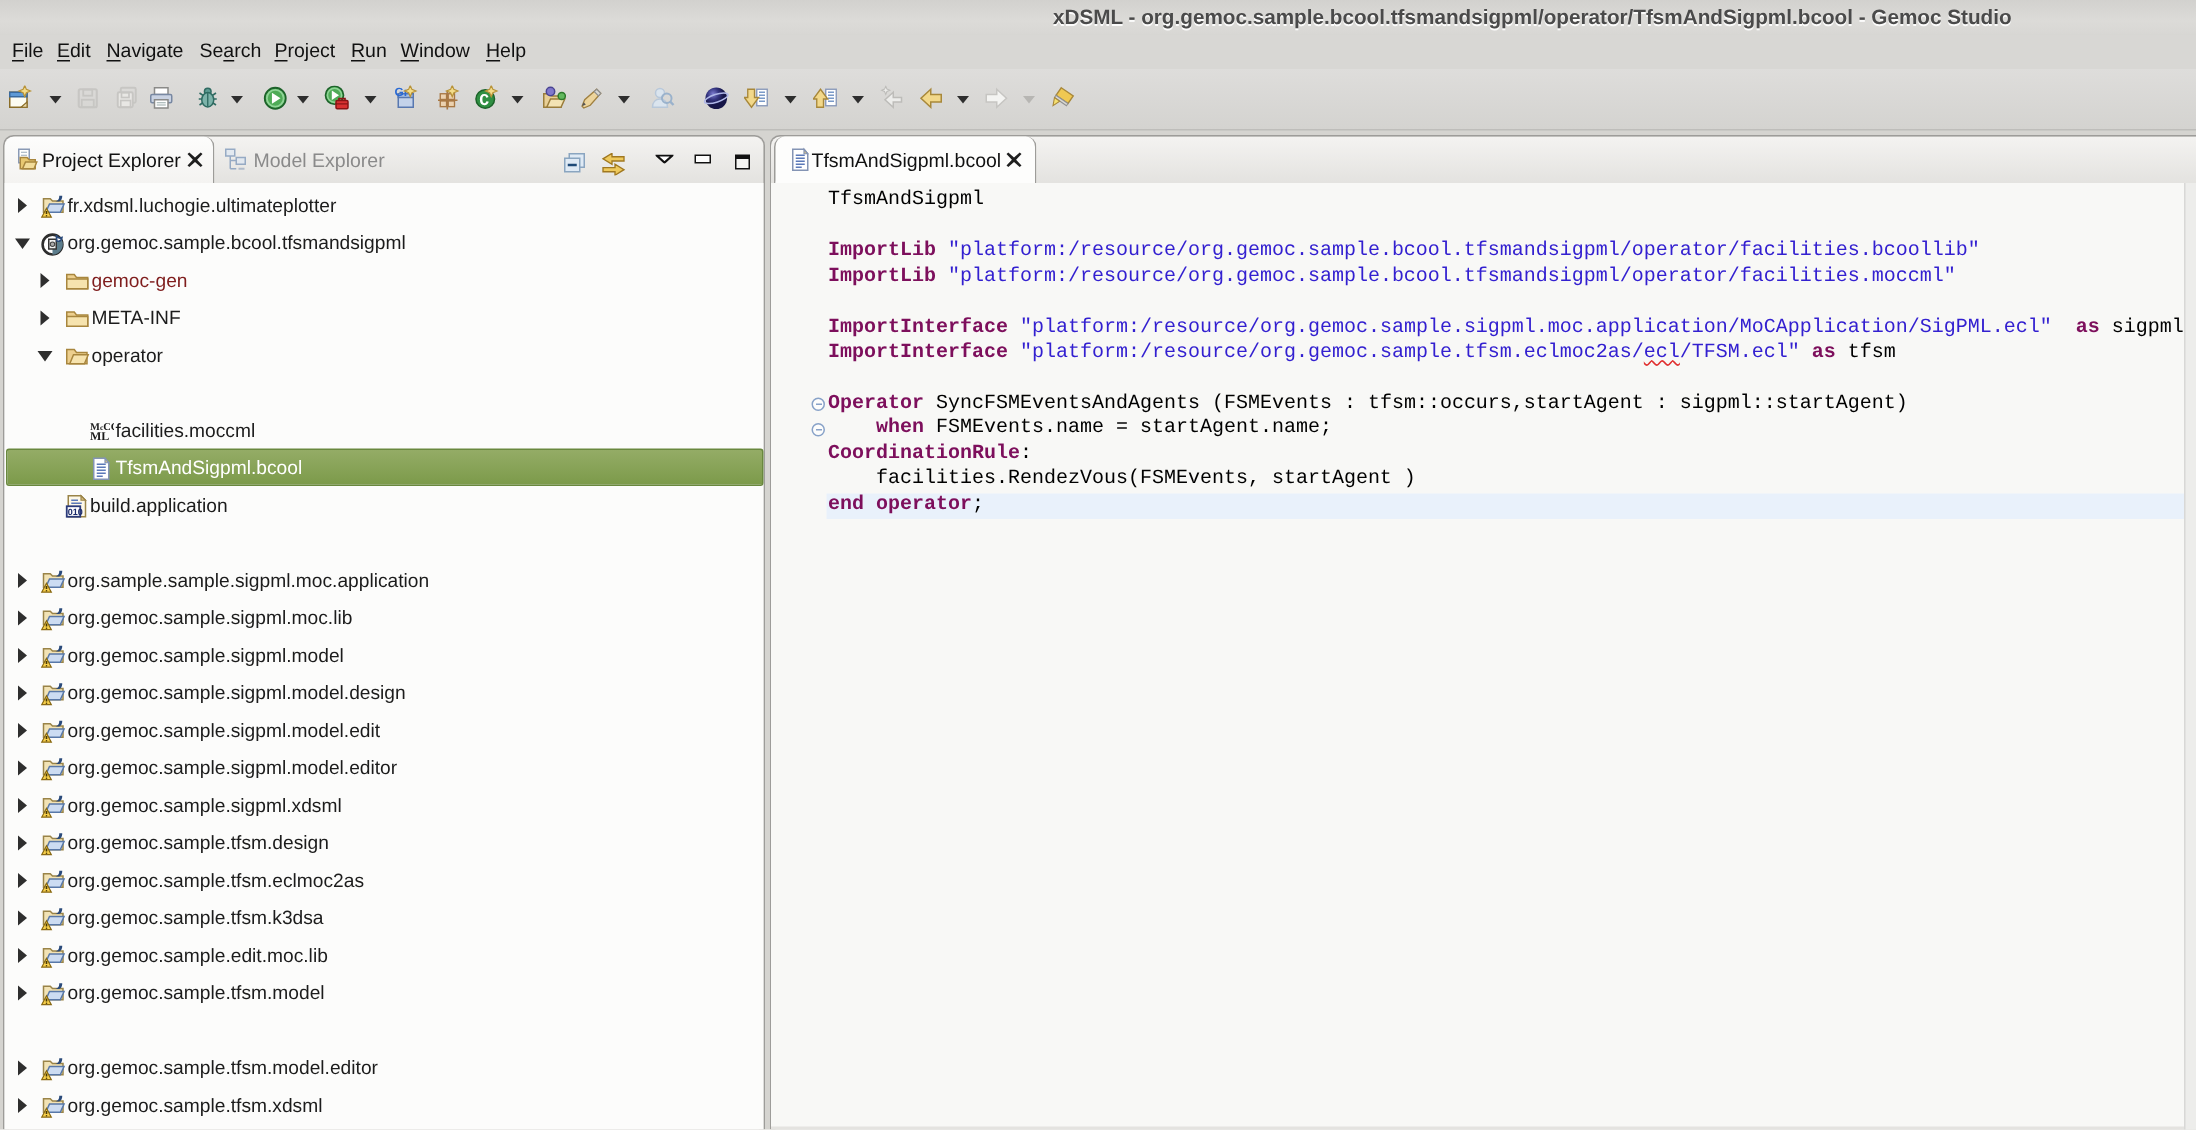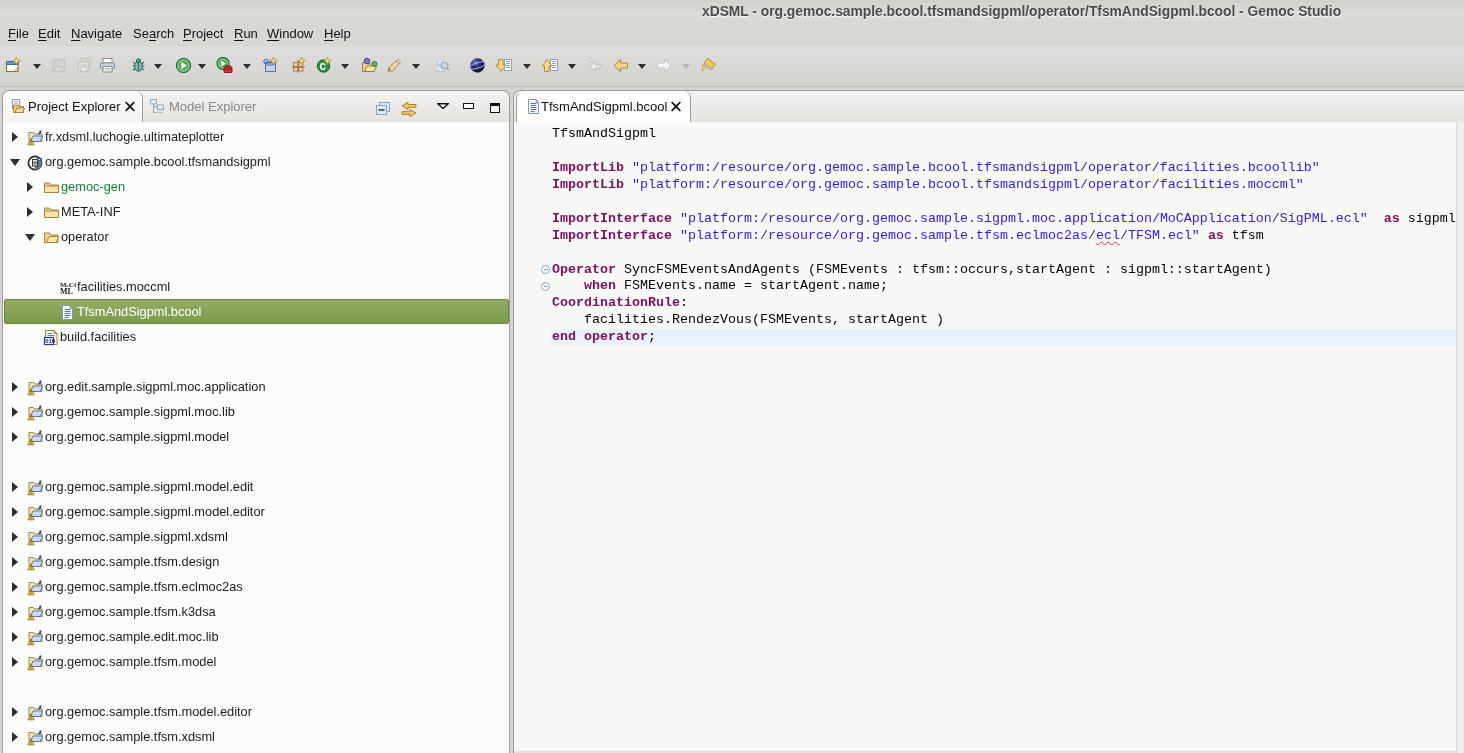--- a/index.html
+++ b/index.html
@@ -316,21 +316,21 @@
 <span class="lbl" style="left:42px;color:#1c1c1c">org.gemoc.sample.bcool.tfsmandsigpml</span>
 </div>
 <div class="trow" style="top:52.5px">
 <span class="arr-r" style="left:24px"></span>
 <span class="ticon" style="left:40px">
           <svg width="17" height="17" viewBox="0 0 17 17">
 <path d="M1.5 13.5v-9.5h5l1.5 2h7.5v7.5z" fill="#edcf8e" stroke="#a8863e"></path>
 <path d="M1.5 7h14v6.5H1.5z" fill="#f6e3ae" stroke="#a8863e"></path>
           </svg>
         </span>
-<span class="lbl" style="left:58px;color:#15803d">gemoc-gen</span>
+<span class="lbl" style="left:58px;color:#7f1d1d">gemoc-gen</span>
 </div>
 <div class="trow" style="top:77.5px">
 <span class="arr-r" style="left:24px"></span>
 <span class="ticon" style="left:40px">
           <svg width="17" height="17" viewBox="0 0 17 17">
 <path d="M1.5 13.5v-9.5h5l1.5 2h7.5v7.5z" fill="#edcf8e" stroke="#a8863e"></path>
 <path d="M1.5 7h14v6.5H1.5z" fill="#f6e3ae" stroke="#a8863e"></path>
           </svg>
         </span>
 <span class="lbl" style="left:58px;color:#1c1c1c">META-INF</span>
@@ -372,35 +372,35 @@
 <span class="ticon" style="left:40px">
           <svg width="17" height="17" viewBox="0 0 17 17">
 <path d="M2.5 1.5h8.5l3 3v11h-11.5z" fill="#fdf8e8" stroke="#9a8448"></path>
 <path d="M11 1.5l3 3H11z" fill="#d9c080" stroke="#9a8448" stroke-width=".8"></path>
 <line x1="4.5" y1="4.5" x2="9" y2="4.5" stroke="#5b79b8" stroke-width="1.1"></line>
 <line x1="4.5" y1="6.5" x2="11.5" y2="6.5" stroke="#5b79b8" stroke-width="1.1"></line>
 <rect x="1.5" y="8.5" width="9" height="7" fill="#fff" stroke="#2a3a7a" stroke-width="1.2"></rect>
 <text x="2.2" y="14.3" font-family="Liberation Sans" font-size="6" font-weight="bold" fill="#1a2a6a">010</text>
           </svg>
         </span>
-<span class="lbl" style="left:57px;color:#1c1c1c">build.facilities</span>
+<span class="lbl" style="left:57px;color:#1c1c1c">build.application</span>
 </div>
 <div class="trow" style="top:252.5px">
 <span class="arr-r" style="left:9px"></span>
 <span class="ticon" style="left:24px">
           <svg width="17" height="17" viewBox="0 0 17 17">
 <path d="M2 12.5V3.5h4.5L8 5h7v7.5z" fill="#f2e3b5" stroke="#9a8448"></path>
 <path d="M3.5 12.5L6 7h9.7l-2.5 5.5z" fill="#ccdcf2" stroke="#5878a8"></path>
 <path d="M12.5 1.5c0 2.5-1 3.5-2.5 3.5 2.5 1 4.5 0 4.5-3.5z" fill="#2a4a7a"></path>
 <path d="M.8 15.8L4 9.8l3.2 6z" fill="#f7cf4a" stroke="#8a6a14" stroke-width=".8"></path>
 <line x1="4" y1="11.6" x2="4" y2="13.6" stroke="#4a3a08" stroke-width="1.1"></line>
 <circle cx="4" cy="14.8" r=".55" fill="#4a3a08"></circle>
           </svg>
         </span>
-<span class="lbl" style="left:42px;color:#1c1c1c">org.edit.sample.sigpml.moc.application</span>
+<span class="lbl" style="left:42px;color:#1c1c1c">org.sample.sample.sigpml.moc.application</span>
 </div>
 <div class="trow" style="top:277.5px">
 <span class="arr-r" style="left:9px"></span>
 <span class="ticon" style="left:24px">
           <svg width="17" height="17" viewBox="0 0 17 17">
 <path d="M2 12.5V3.5h4.5L8 5h7v7.5z" fill="#f2e3b5" stroke="#9a8448"></path>
 <path d="M3.5 12.5L6 7h9.7l-2.5 5.5z" fill="#ccdcf2" stroke="#5878a8"></path>
 <path d="M12.5 1.5c0 2.5-1 3.5-2.5 3.5 2.5 1 4.5 0 4.5-3.5z" fill="#2a4a7a"></path>
 <path d="M.8 15.8L4 9.8l3.2 6z" fill="#f7cf4a" stroke="#8a6a14" stroke-width=".8"></path>
 <line x1="4" y1="11.6" x2="4" y2="13.6" stroke="#4a3a08" stroke-width="1.1"></line>
@@ -415,20 +415,34 @@
           <svg width="17" height="17" viewBox="0 0 17 17">
 <path d="M2 12.5V3.5h4.5L8 5h7v7.5z" fill="#f2e3b5" stroke="#9a8448"></path>
 <path d="M3.5 12.5L6 7h9.7l-2.5 5.5z" fill="#ccdcf2" stroke="#5878a8"></path>
 <path d="M12.5 1.5c0 2.5-1 3.5-2.5 3.5 2.5 1 4.5 0 4.5-3.5z" fill="#2a4a7a"></path>
 <path d="M.8 15.8L4 9.8l3.2 6z" fill="#f7cf4a" stroke="#8a6a14" stroke-width=".8"></path>
 <line x1="4" y1="11.6" x2="4" y2="13.6" stroke="#4a3a08" stroke-width="1.1"></line>
 <circle cx="4" cy="14.8" r=".55" fill="#4a3a08"></circle>
           </svg>
         </span>
 <span class="lbl" style="left:42px;color:#1c1c1c">org.gemoc.sample.sigpml.model</span>
+</div>
+<div class="trow" style="top:327.5px">
+<span class="arr-r" style="left:9px"></span>
+<span class="ticon" style="left:24px">
+          <svg width="17" height="17" viewBox="0 0 17 17">
+<path d="M2 12.5V3.5h4.5L8 5h7v7.5z" fill="#f2e3b5" stroke="#9a8448"></path>
+<path d="M3.5 12.5L6 7h9.7l-2.5 5.5z" fill="#ccdcf2" stroke="#5878a8"></path>
+<path d="M12.5 1.5c0 2.5-1 3.5-2.5 3.5 2.5 1 4.5 0 4.5-3.5z" fill="#2a4a7a"></path>
+<path d="M.8 15.8L4 9.8l3.2 6z" fill="#f7cf4a" stroke="#8a6a14" stroke-width=".8"></path>
+<line x1="4" y1="11.6" x2="4" y2="13.6" stroke="#4a3a08" stroke-width="1.1"></line>
+<circle cx="4" cy="14.8" r=".55" fill="#4a3a08"></circle>
+          </svg>
+        </span>
+<span class="lbl" style="left:42px;color:#1c1c1c">org.gemoc.sample.sigpml.model.design</span>
 </div>
 <div class="trow" style="top:352.5px">
 <span class="arr-r" style="left:9px"></span>
 <span class="ticon" style="left:24px">
           <svg width="17" height="17" viewBox="0 0 17 17">
 <path d="M2 12.5V3.5h4.5L8 5h7v7.5z" fill="#f2e3b5" stroke="#9a8448"></path>
 <path d="M3.5 12.5L6 7h9.7l-2.5 5.5z" fill="#ccdcf2" stroke="#5878a8"></path>
 <path d="M12.5 1.5c0 2.5-1 3.5-2.5 3.5 2.5 1 4.5 0 4.5-3.5z" fill="#2a4a7a"></path>
 <path d="M.8 15.8L4 9.8l3.2 6z" fill="#f7cf4a" stroke="#8a6a14" stroke-width=".8"></path>
 <line x1="4" y1="11.6" x2="4" y2="13.6" stroke="#4a3a08" stroke-width="1.1"></line>

